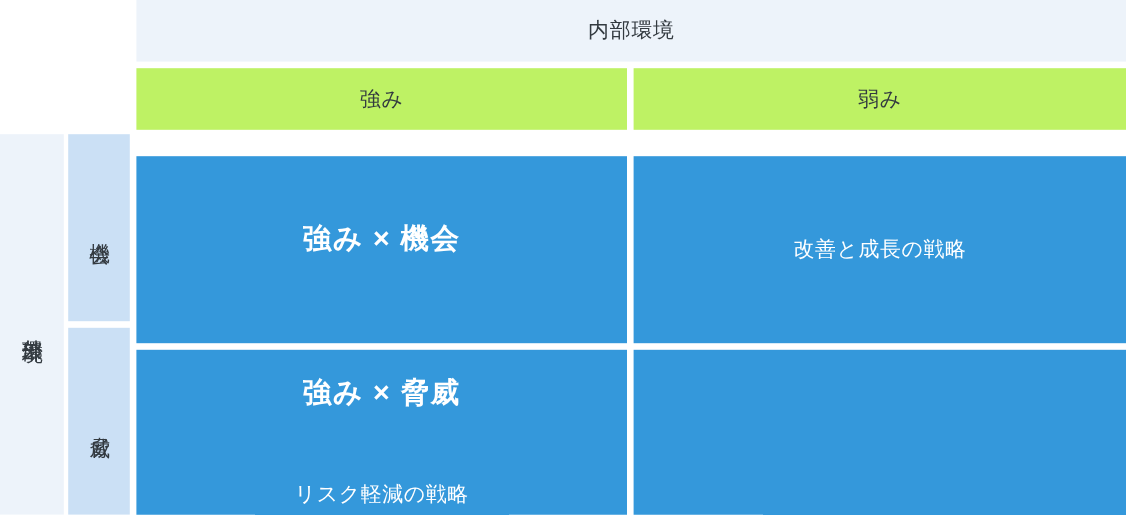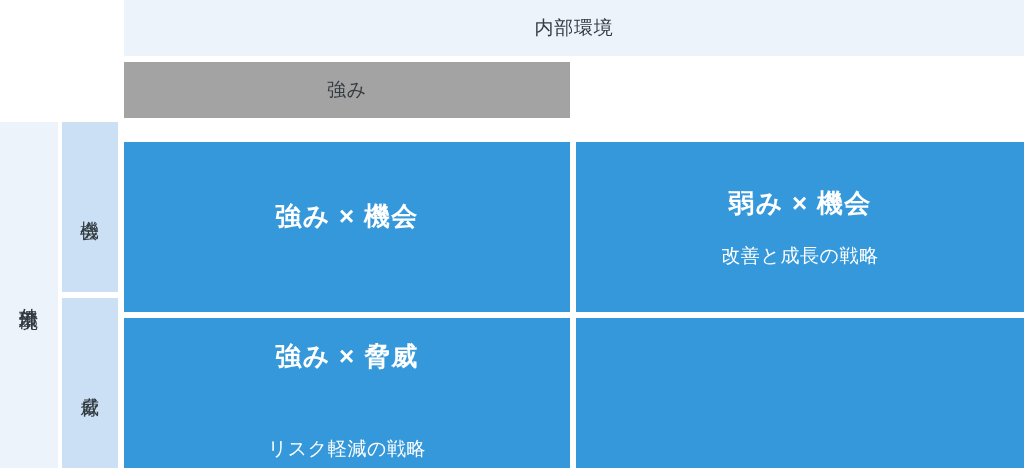--- a/index.html
+++ b/index.html
@@ -41,21 +41,21 @@
     background: #edf3fa;
     color: #333a40;
     font-size: 19px;
     letter-spacing: 0.04em;
   }
 
   
   .colhead {
     top: 62px;
     height: 56px;
-    background: #a3a3a3;
+    background: #bef264;
     color: #333a40;
     font-size: 19px;
     letter-spacing: 0.04em;
   }
   .colhead-strength { left: 124px;  width: 446px; }
   .colhead-weakness { left: 576px;  width: 448px; }
 
   
   .axis-left {
     left: 0px;
@@ -117,38 +117,40 @@
 
 <div class="matrix">
 
   <div class="cell axis-top">
     <span>内部環境</span>
   </div>
 
   <div class="cell colhead colhead-strength">
     <span>強み</span>
   </div>
+  <div class="cell colhead colhead-weakness">
+    <span>弱み</span>
+  </div>
 
   <div class="cell axis-left">
     <span class="vtext">外部環境</span>
   </div>
 
   <div class="cell rowhead rowhead-opportunity">
     <span class="vtext">機会</span>
   </div>
   <div class="cell rowhead rowhead-threat">
     <span class="vtext">脅威</span>
   </div>
 
   <div class="cell quad quad-so">
     <div class="title">強み × 機会</div>
   </div>
 
   <div class="cell quad quad-wo">
-    <div class="title">弱み × 機会</div>
     <div class="subtitle">改善と成長の戦略</div>
   </div>
 
   <div class="cell quad quad-st">
     <div class="title">強み × 脅威</div>
     <div class="subtitle">リスク軽減の戦略</div>
   </div>
 
   <div class="cell quad quad-wt">
   </div>

